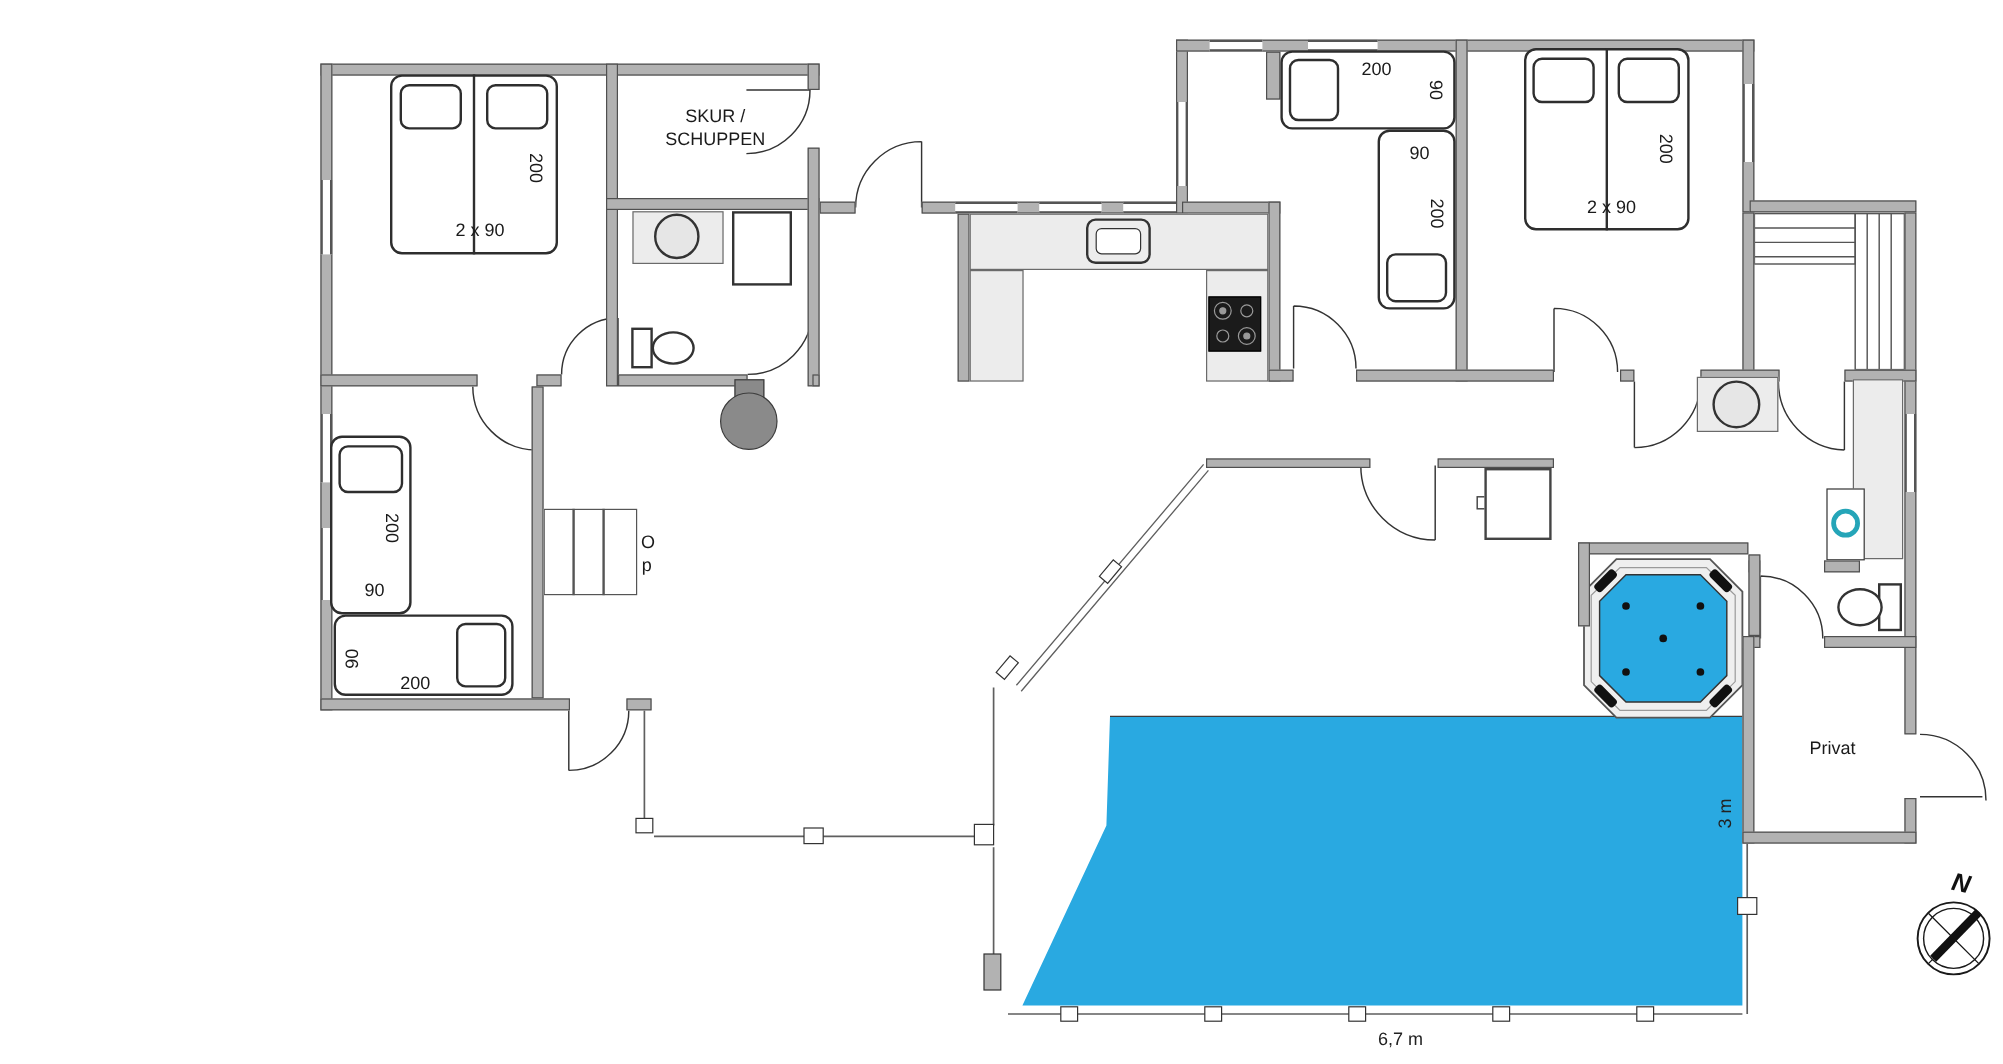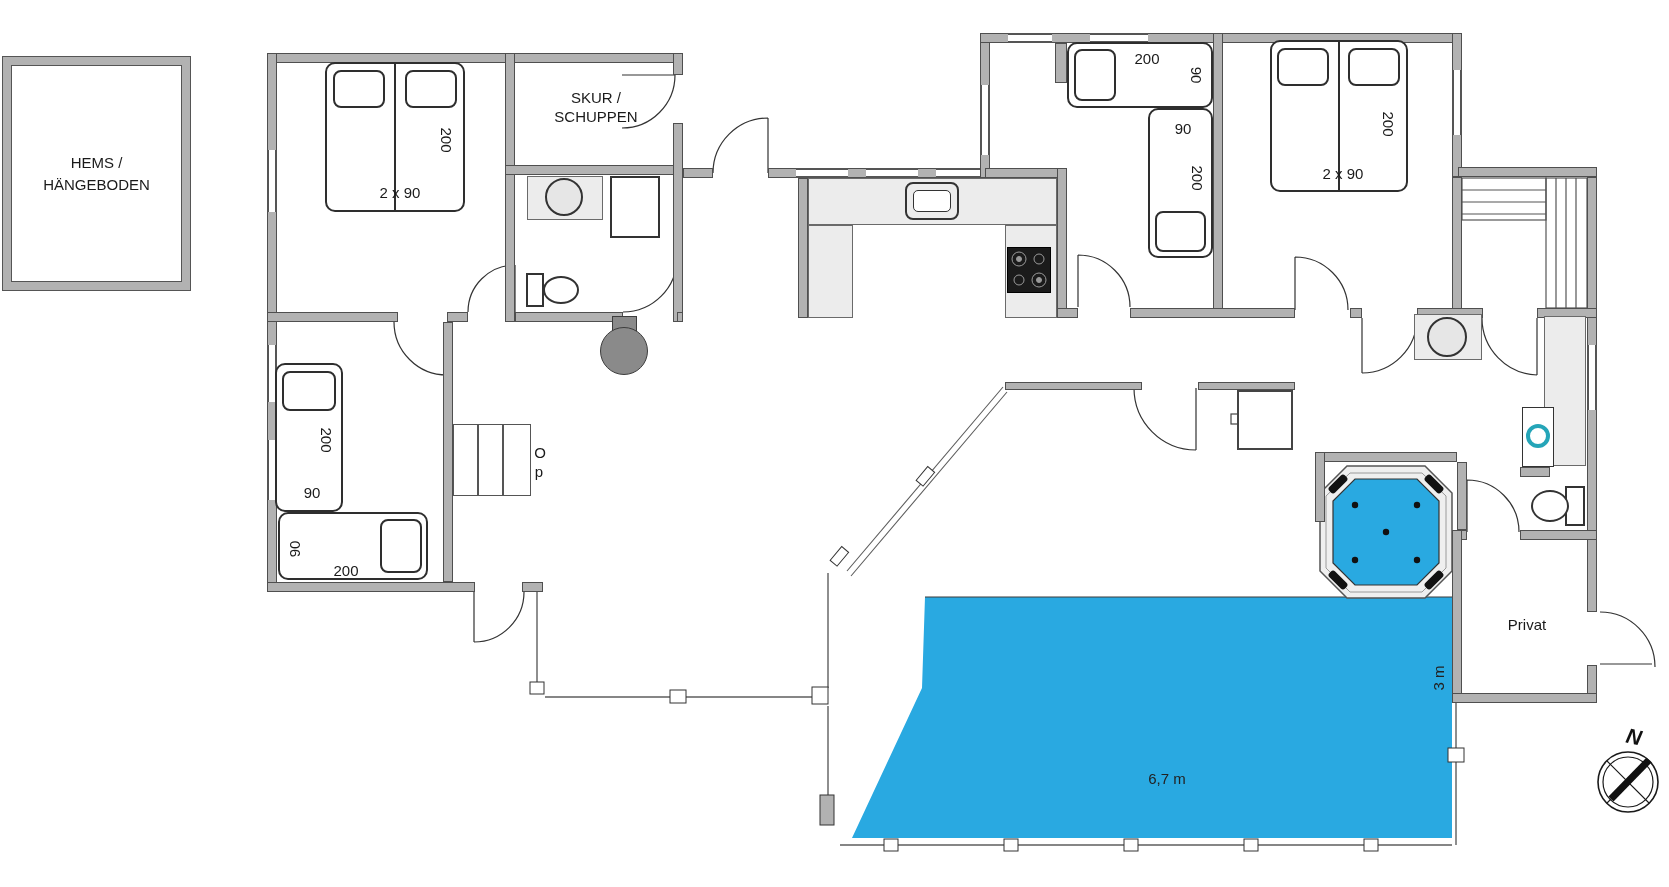--- a/index.html
+++ b/index.html
@@ -138,24 +138,20 @@
     </g>
 
     <g stroke="#1a1a1a" fill="none">
       <circle cx="1628" cy="782" r="30" stroke-width="1.6"></circle>
       <circle cx="1628" cy="782" r="25" stroke-width="1.2"></circle>
       <path d="M1607,761 L1649,803 M1649,761 L1607,803" stroke-width="1.1"></path>
       <line x1="1611" y1="799" x2="1649" y2="760" stroke="#111" stroke-width="7"></line>
     </g>
   </svg>
 
-  <div class="hemsbox">
-    <div>HEMS /</div>
-    <div>HÄNGEBODEN</div>
-  </div>
 
   <div class="w" style="left:267px;top:53px;width:416px;height:10px"></div>
   <div class="w" style="left:267px;top:53px;width:10px;height:539px"></div>
   <div class="w" style="left:505px;top:53px;width:10px;height:269px"></div>
   <div class="w" style="left:505px;top:165px;width:178px;height:10px"></div>
   <div class="w" style="left:673px;top:53px;width:10px;height:22px"></div>
   <div class="w" style="left:673px;top:123px;width:10px;height:199px"></div>
   <div class="w" style="left:267px;top:312px;width:131px;height:10px"></div>
   <div class="w" style="left:447px;top:312px;width:21px;height:10px"></div>
   <div class="w" style="left:515px;top:312px;width:108px;height:10px"></div>
@@ -274,17 +270,17 @@
   <div class="lbl" style="left:346px;top:570px">200</div>
   <div class="lbl" style="left:1147px;top:58px">200</div>
   <div class="lbl r90" style="left:1196px;top:75px">90</div>
   <div class="lbl" style="left:1183px;top:128px">90</div>
   <div class="lbl r90" style="left:1197px;top:178px">200</div>
   <div class="lbl" style="left:1343px;top:173px">2 x 90</div>
   <div class="lbl r90" style="left:1388px;top:124px">200</div>
   <div class="lbl" style="left:540px;top:452px">O</div>
   <div class="lbl" style="left:539px;top:471px">p</div>
   <div class="lbl" style="left:1527px;top:624px">Privat</div>
-  <div class="lbl" style="left:1167px;top:778px;color:#222">6,7 m</div>
+  <div class="lbl" style="left:1167px;top:866px;color:#222">6,7 m</div>
   <div class="lbl rm90" style="left:1438px;top:678px;color:#222">3 m</div>
   <div class="north" style="left:1634px;top:737px">N</div>
 
 </div>
 
 </body></html>

